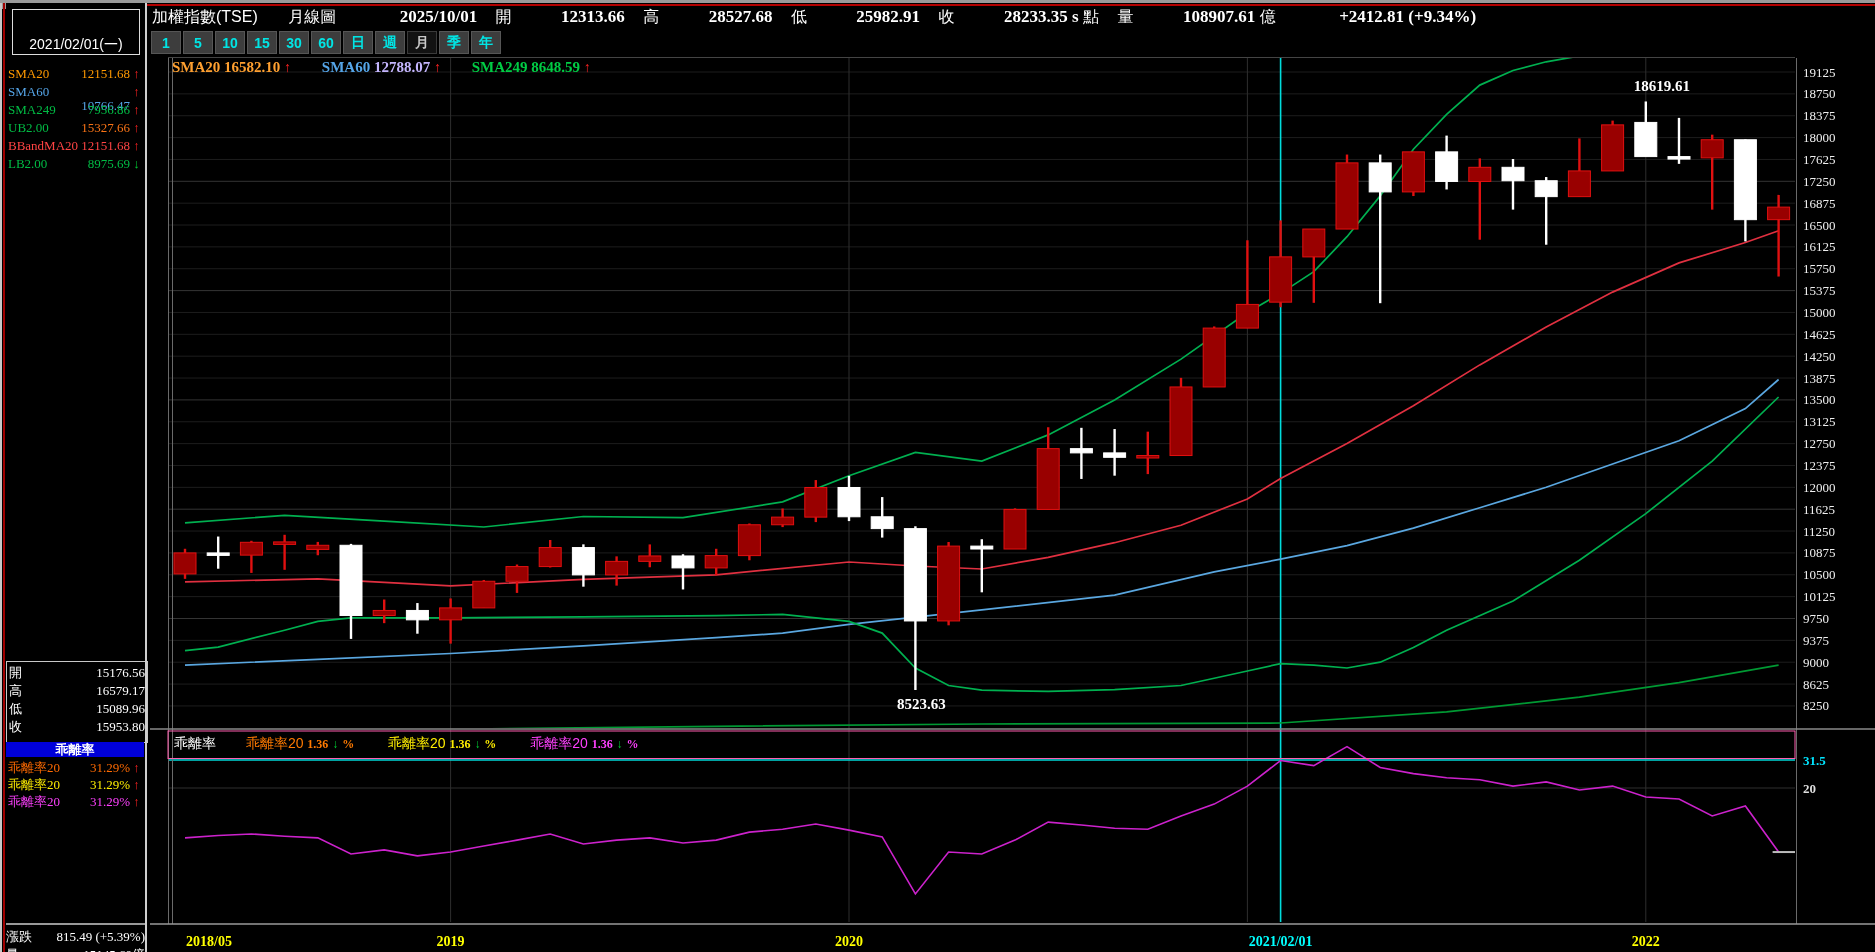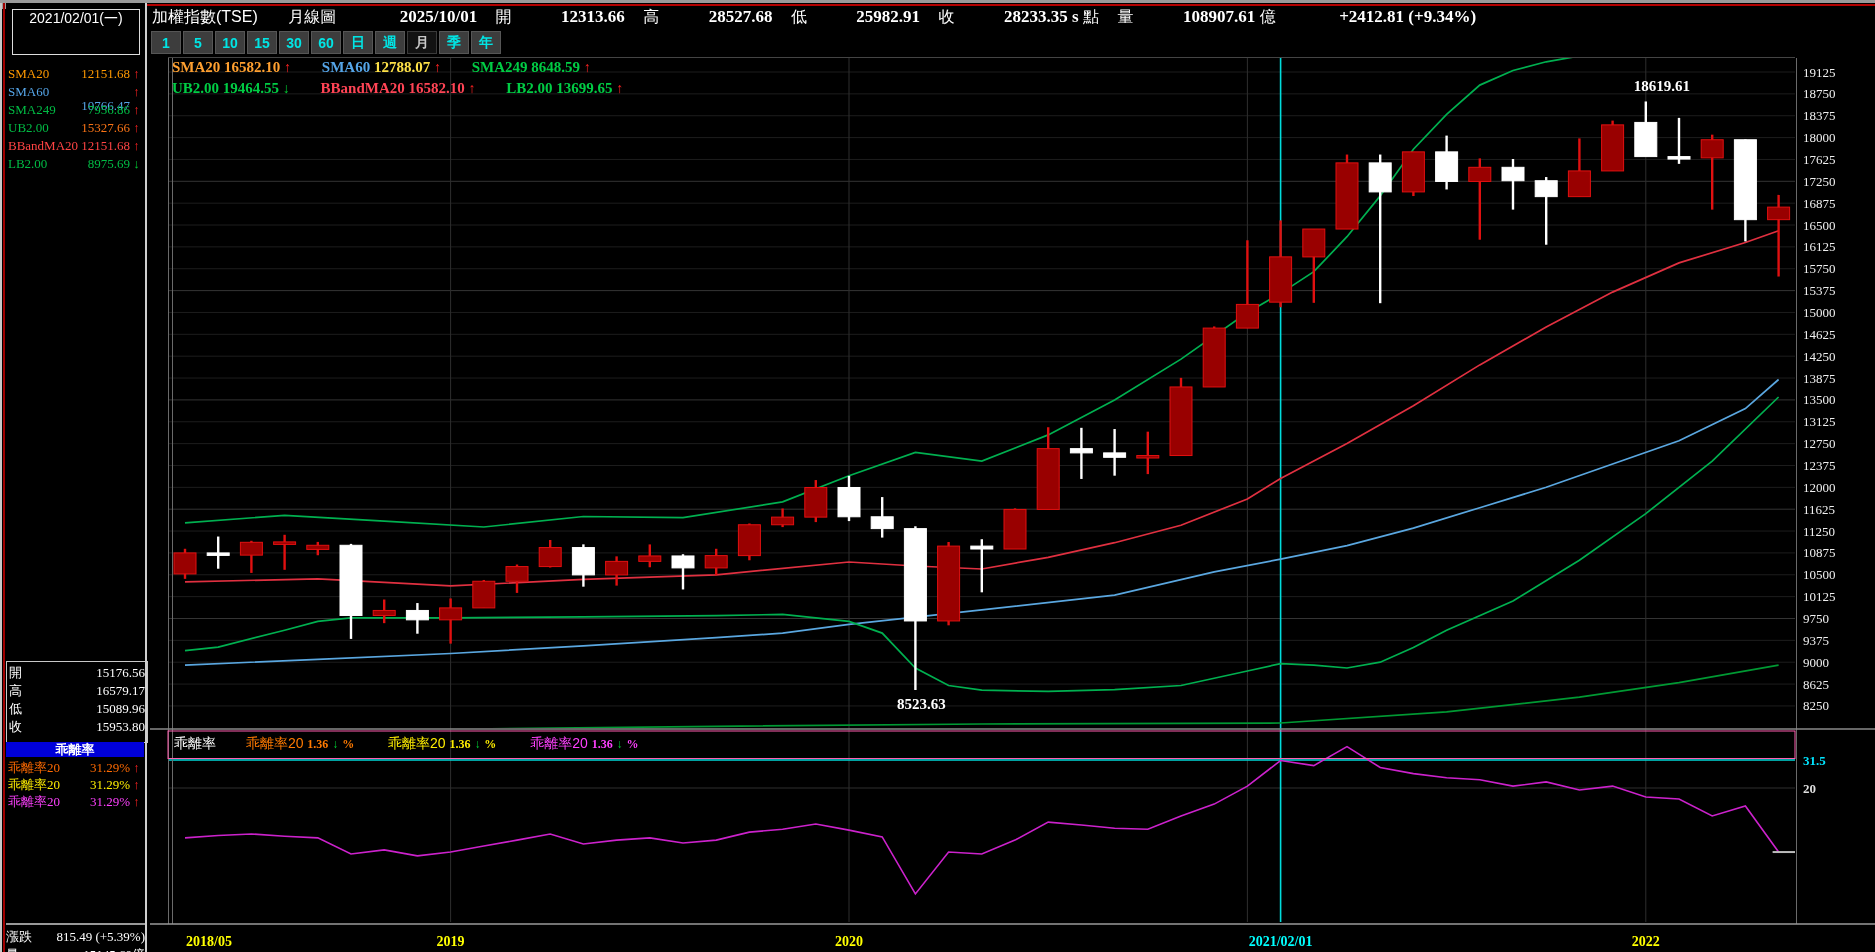--- a/index.html
+++ b/index.html
@@ -8,21 +8,21 @@
   
   .top-strip{position:absolute;left:0;top:0;width:1875px;height:3px;background:#9a9a9a;}
   .top-tab{position:absolute;left:2px;top:0;width:12px;height:9px;background:#9a9a9a;}
   .red-top-line{position:absolute;left:10px;top:4px;width:1865px;height:2px;background:#b40000;}
   .left-border-a{position:absolute;left:0;top:3px;width:2px;height:949px;background:#c8c8c8;}
   .left-border-b{position:absolute;left:3px;top:3px;width:2px;height:949px;background:#a00000;}
   
   .sidebar{position:absolute;left:6px;top:3px;width:139px;height:949px;background:#000;}
   .sidebar-sep{position:absolute;left:145px;top:3px;width:2px;height:949px;background:#cfcfcf;}
   .datebox{position:absolute;left:6px;top:6px;width:126px;height:44px;border:1px solid #ddd;
-           display:flex;align-items:flex-start;justify-content:center;font-size:14px;color:#fff;}
+           display:flex;align-items:flex-end;justify-content:center;font-size:14px;color:#fff;}
   .ind-rows{position:absolute;left:2px;top:62px;width:135px;}
   .srow{display:flex;align-items:center;height:18px;font-size:13px;font-family:"Liberation Serif",serif;}
   .srow .lbl{white-space:nowrap;}
   .srow .sp{flex:1;}
   .srow .val{text-align:right;}
   .srow .arr{width:13px;text-align:center;font-weight:bold;}
   .ohlc-box{position:absolute;left:0;top:658px;width:136px;height:78px;border:1px solid #c8c8c8;padding:2px 2px 0 2px;}
   .bias-head{position:absolute;left:0;top:739px;width:138px;height:15px;background:#0000d9;color:#fff;
              font-size:13px;font-weight:bold;text-align:center;line-height:15px;}
   .bias-rows{position:absolute;left:2px;top:756px;width:135px;}
@@ -402,43 +402,26 @@
       </svg>
 
     <div class="ovl" style="left:172px;top:59px;">
       <span class="grp">
         <span style="color: rgb(255, 160, 48);">SMA20</span>
         <span style="color: rgb(255, 160, 48);">16582.10</span>
         <span class="arr" style="color: rgb(255, 34, 34);">↑</span>
       </span>
       <span class="grp">
         <span style="color: rgb(85, 165, 232);">SMA60</span>
-        <span style="color: #fde047;">12788.07</span>
+        <span style="color: #c4b5fd;">12788.07</span>
         <span class="arr" style="color: rgb(255, 34, 34);">↑</span>
       </span>
       <span class="grp">
         <span style="color: rgb(0, 204, 68);">SMA249</span>
         <span style="color: rgb(0, 204, 68); margin-top: 25px;">8648.59</span>
-        <span class="arr" style="color: rgb(255, 34, 34);">↑</span>
-      </span>
-    </div>
-    <div class="ovl" style="left:172px;top:80px;">
-      <span class="grp">
-        <span style="color: rgb(0, 204, 68);">UB2.00</span>
-        <span style="color: rgb(0, 204, 68);">19464.55</span>
-        <span class="arr" style="color: rgb(0, 204, 51);">↓</span>
-      </span>
-      <span class="grp">
-        <span style="color: rgb(255, 68, 85);">BBandMA20</span>
-        <span style="color: rgb(255, 68, 85);">16582.10</span>
-        <span class="arr" style="color: rgb(255, 34, 34);">↑</span>
-      </span>
-      <span class="grp">
-        <span style="color: rgb(0, 204, 68);">LB2.00</span>
-        <span style="color: rgb(0, 204, 68);">13699.65</span>
         <span class="arr" style="color: rgb(255, 34, 34);">↑</span>
       </span>
     </div>
 
     <div class="low-lbl">
       <span class="title">乖離率</span>
       <span class="grp">
         <span style="color: rgb(255, 122, 0);">乖離率20</span>
         <span class="v" style="color: rgb(255, 122, 0);">1.36</span>
         <span class="v" style="color: rgb(0, 204, 51);">↓</span>

